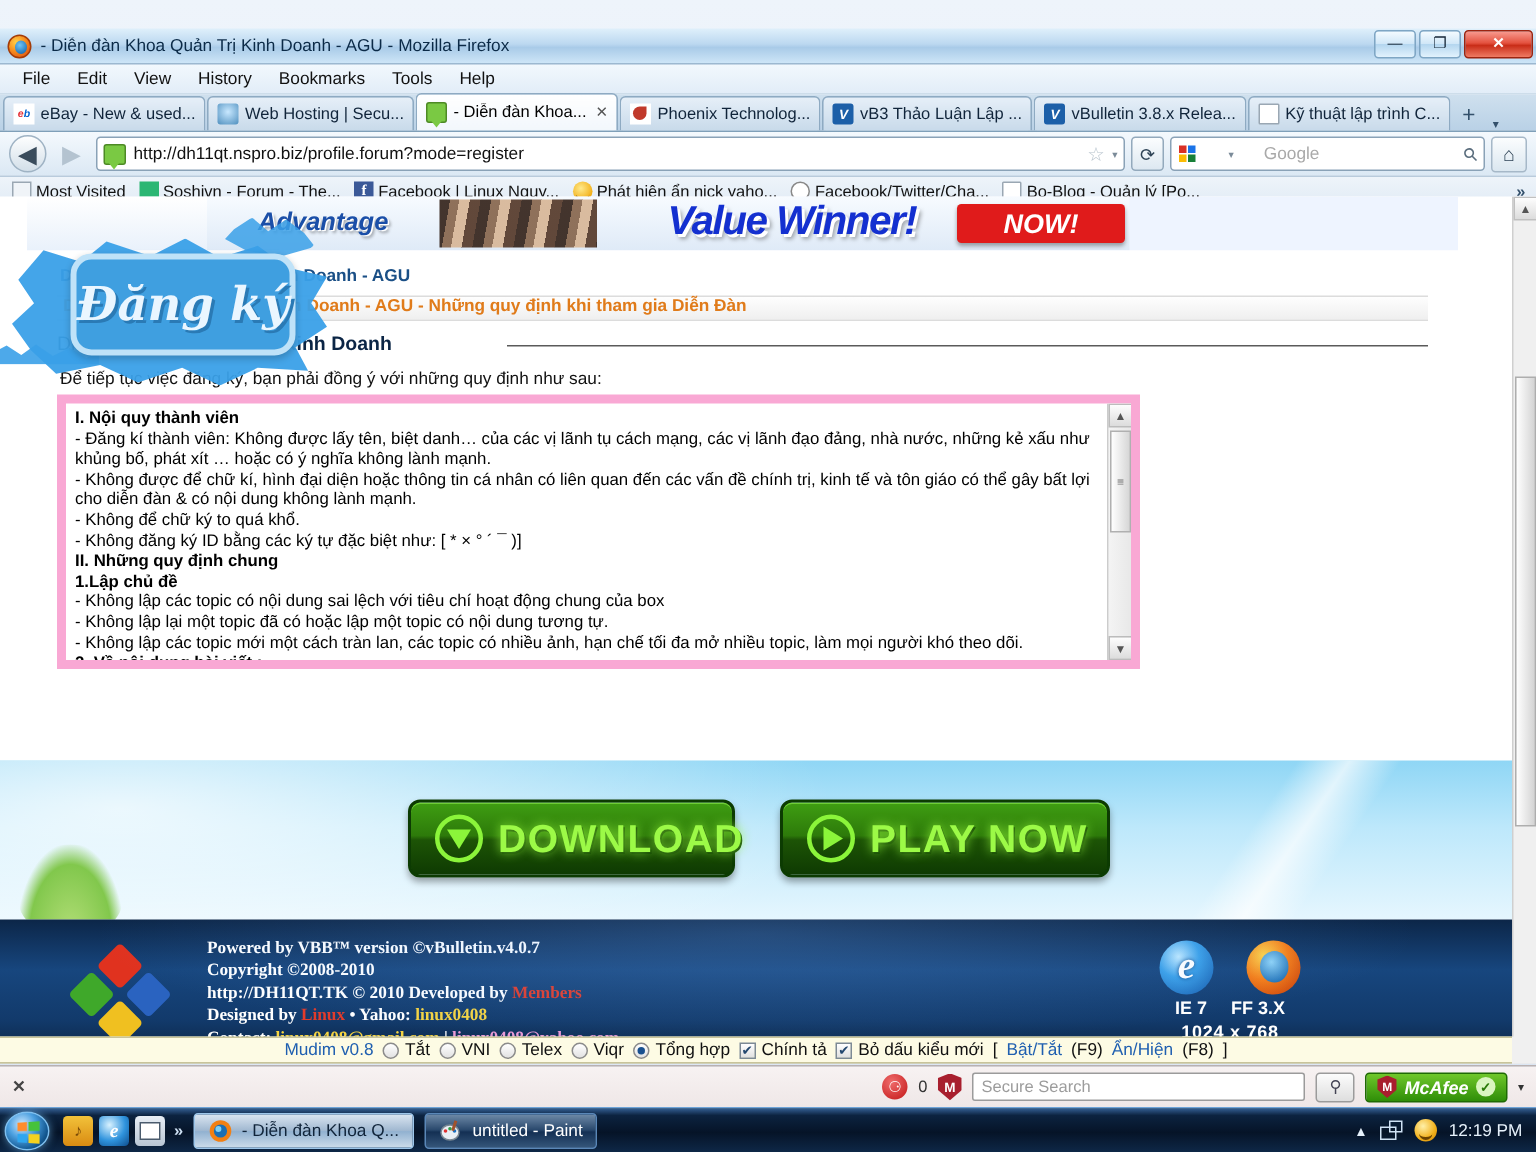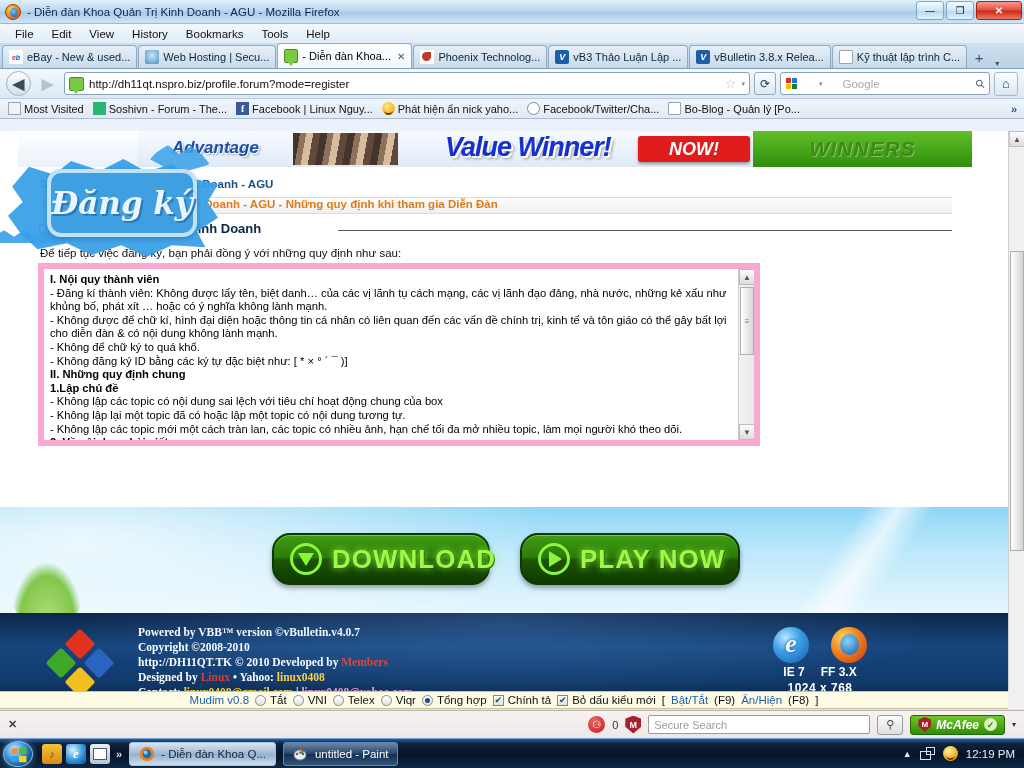--- a/index.html
+++ b/index.html
@@ -15,21 +15,21 @@
   .ff-window {
     position: absolute; left: 0; top: 0; width: 1024px; height: 738px;
     background: linear-gradient(180deg,#eef4fb 0%,#dbe6f3 100%);
   }
 
   
   .titlebar {
     position: relative; height: 24px;
     background: linear-gradient(180deg,#dff0fb 0%,#bcd8f0 45%,#a9cbe8 55%,#cde5f7 100%);
     border-bottom: 1px solid #9cb8d0;
-    display: flex; align-items: center; padding-left: 5px;
+    display: flex; align-items: center; padding-left: 5px; margin-top: 19px;
   }
   .ff-logo {
     width: 16px; height: 16px; border-radius: 50%;
     background: radial-gradient(circle at 35% 30%, #ffd24a 0%, #f78d1e 45%, #d8420d 100%);
     border: 1px solid #a33b08; flex: 0 0 auto; position: relative;
   }
   .ff-logo::after {
     content:""; position:absolute; left:4px; top:3px; width:8px; height:9px;
     border-radius:50%; background: radial-gradient(circle at 40% 35%, #6fc4f5 0%, #1b6fb5 80%);
   }
@@ -328,21 +328,21 @@
     background: linear-gradient(115deg, rgba(255,255,255,0) 40%, rgba(255,255,255,.7) 48%, rgba(255,255,255,0) 56%);
     transform: skewX(-12deg);
   }
   .leafy {
     position:absolute; left:12px; bottom:-10px; width:70px; height:60px;
     background: radial-gradient(ellipse at 50% 100%, #a8d95f 0%, #6fbf2d 55%, rgba(160,220,110,0) 72%);
     border-radius: 50% 50% 40% 40%;
     opacity:.85;
   }
   .gbtn {
-    position:absolute; top:26px; height:52px; border-radius:18px;
+    position:absolute; top:26px; height:52px; border-radius:8px;
     background: linear-gradient(180deg,#3f9e12 0%,#2d7a0a 46%,#1d5406 52%,#0e3a02 100%);
     border:2px solid #0c3b02;
     display:flex; align-items:center; gap:10px; padding-left:16px;
     box-shadow: 0 3px 5px rgba(0,0,0,.35), inset 0 1px 0 rgba(160,255,90,.5);
   }
   .gbtn .ring {
     width:32px; height:32px; border-radius:50%; border:3px solid #8bf53a;
     display:flex; align-items:center; justify-content:center; flex:0 0 auto;
   }
   .gbtn .tri-down {
@@ -695,23 +695,20 @@
     <div class="content">
       <div class="page-scrollarea">
 
         <div class="ad-strip">
           <div class="ad-left"></div>
           <div class="ad-mid">
             <div class="ad-faces"></div>
             <div class="ad-word-adv">Advantage</div>
             <div class="ad-word-val">Value Winner!</div>
             <div class="ad-now">NOW!</div>
-          </div>
-          <div class="ad-right">
-            <span>WINNERS</span>
           </div>
         </div>
 
         <div class="forum-body">
           <div class="crumb1">Diễn đàn Khoa Quản Trị Kinh Doanh - AGU</div>
           <div class="crumb-bar"></div>
           <div class="crumb2">Diễn đàn Khoa Quản Trị Kinh Doanh - AGU - Những quy định khi tham gia Diễn Đàn</div>
 
           <div class="legend-row">
             <div class="legend-title"><span>Diễn Đàn </span><b>Khoa Quản Trị Kinh Doanh</b></div>

